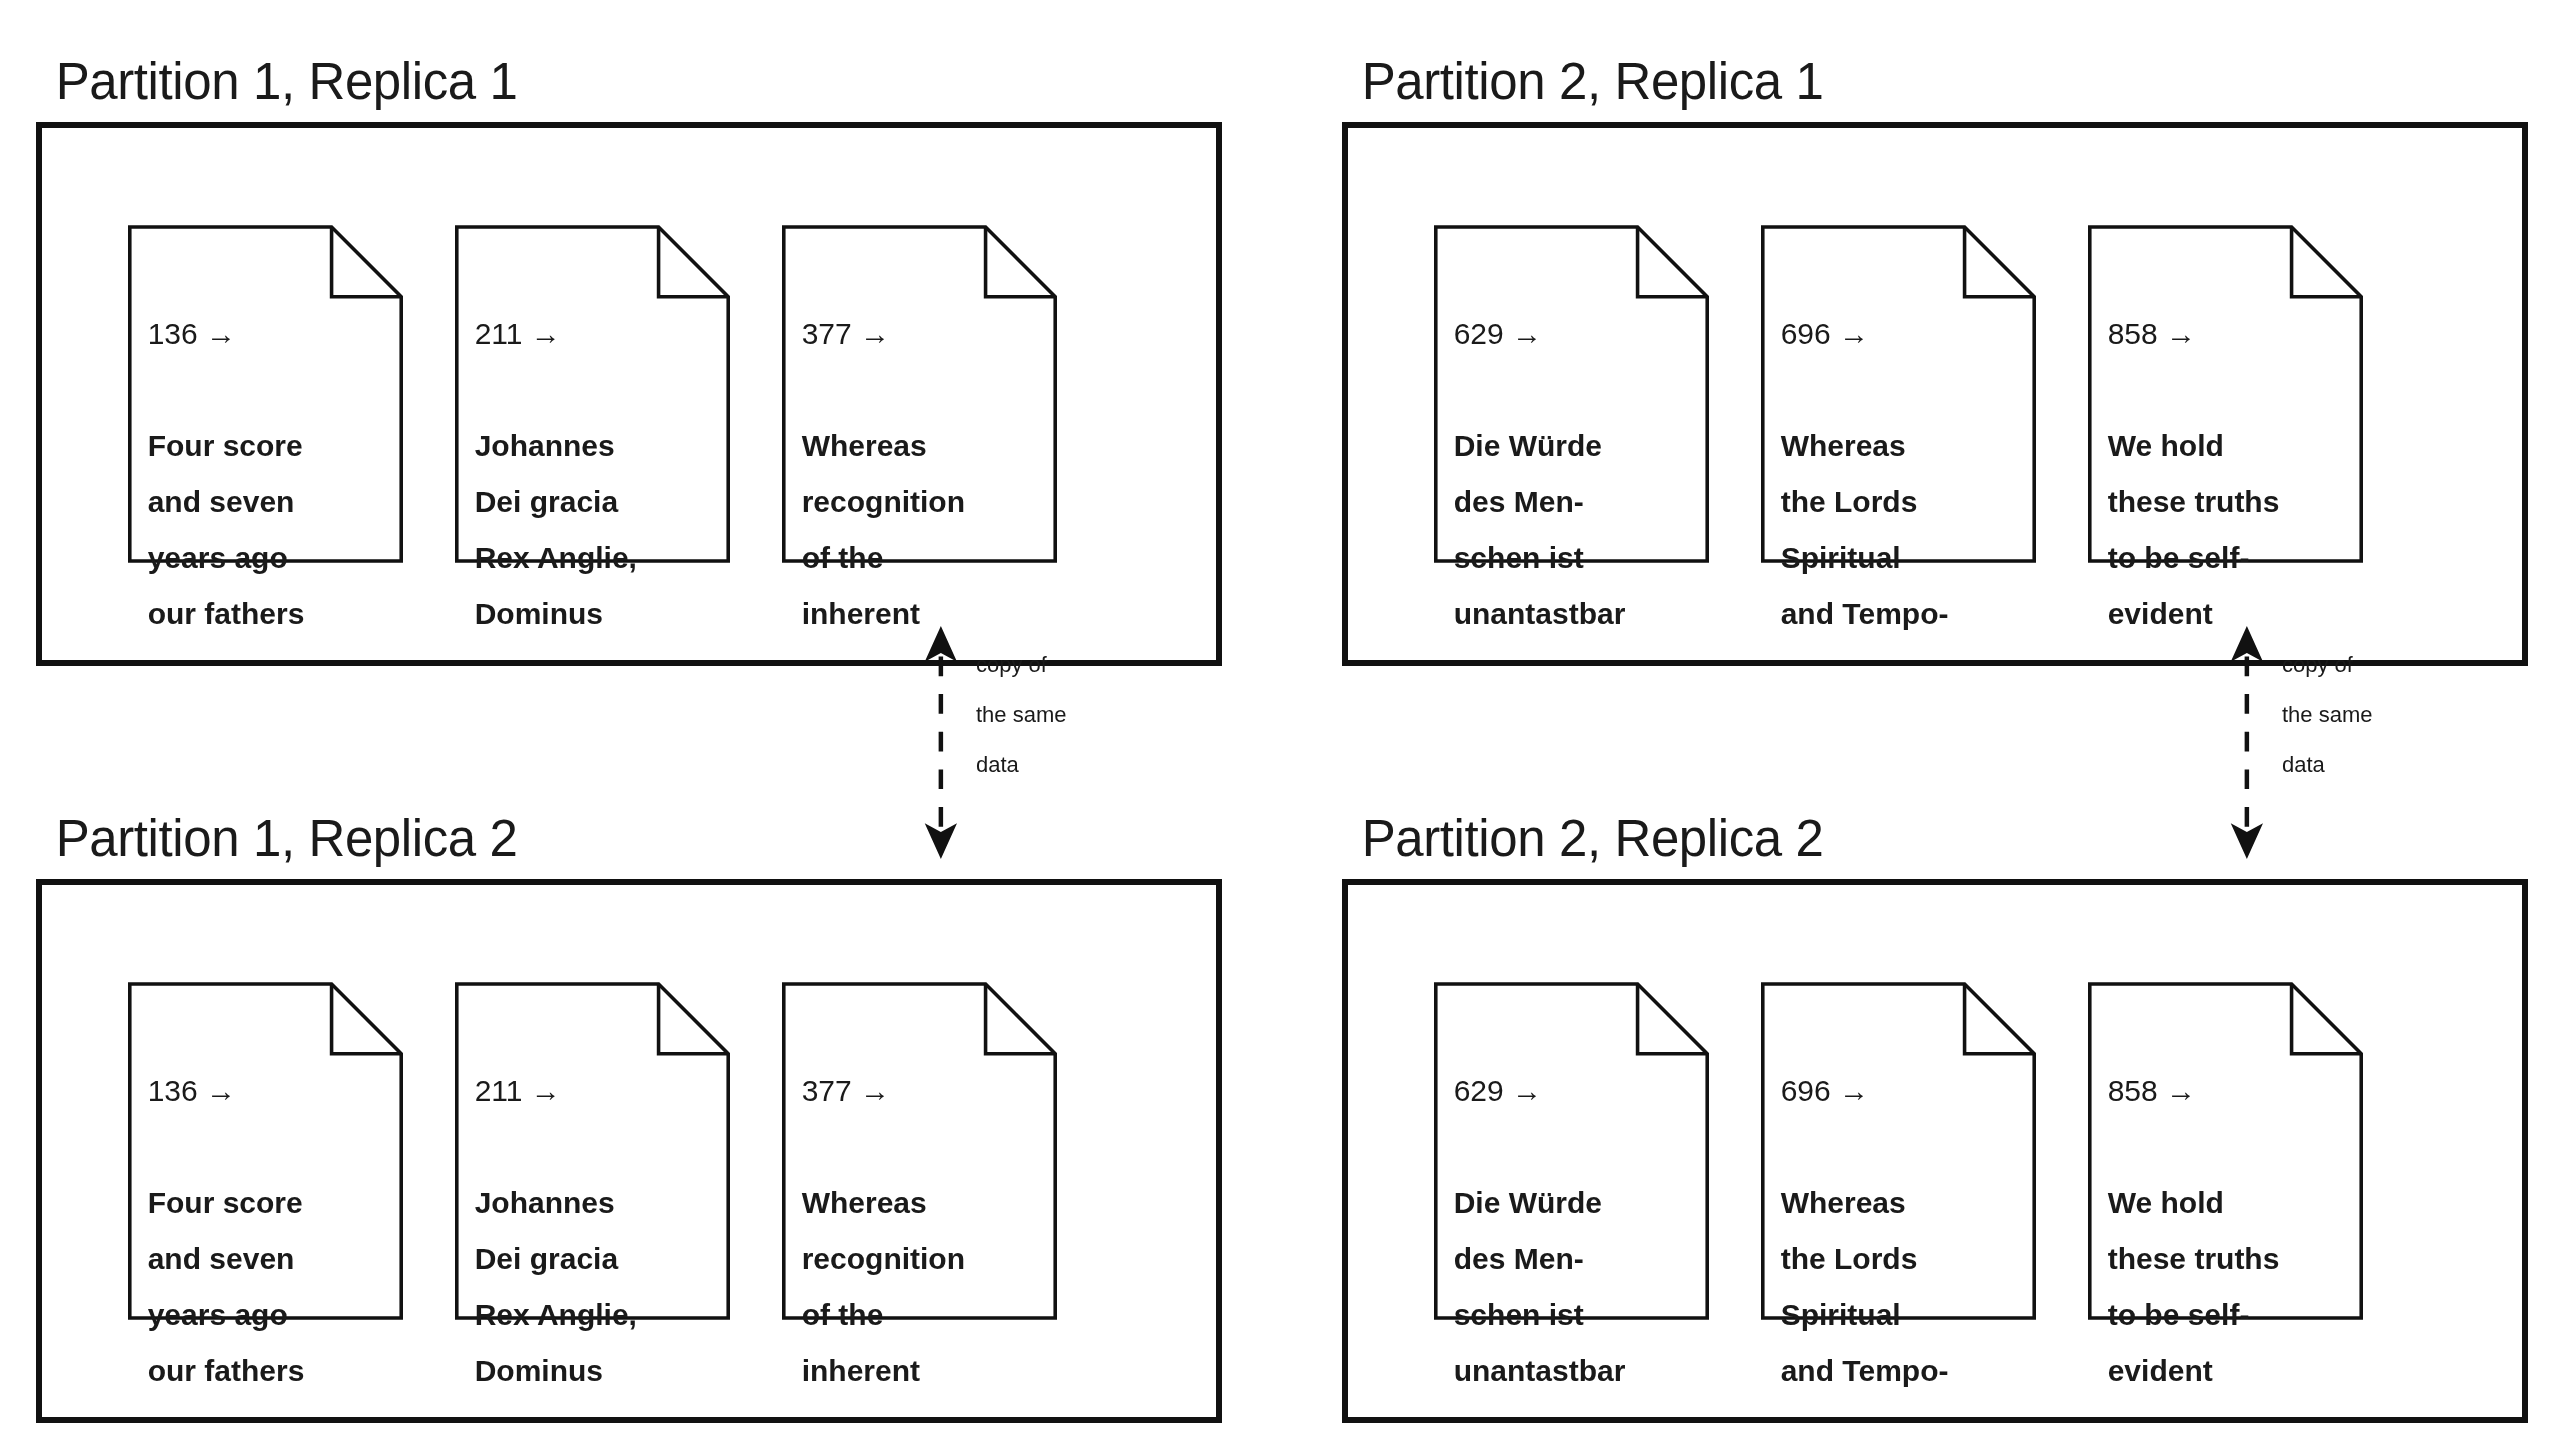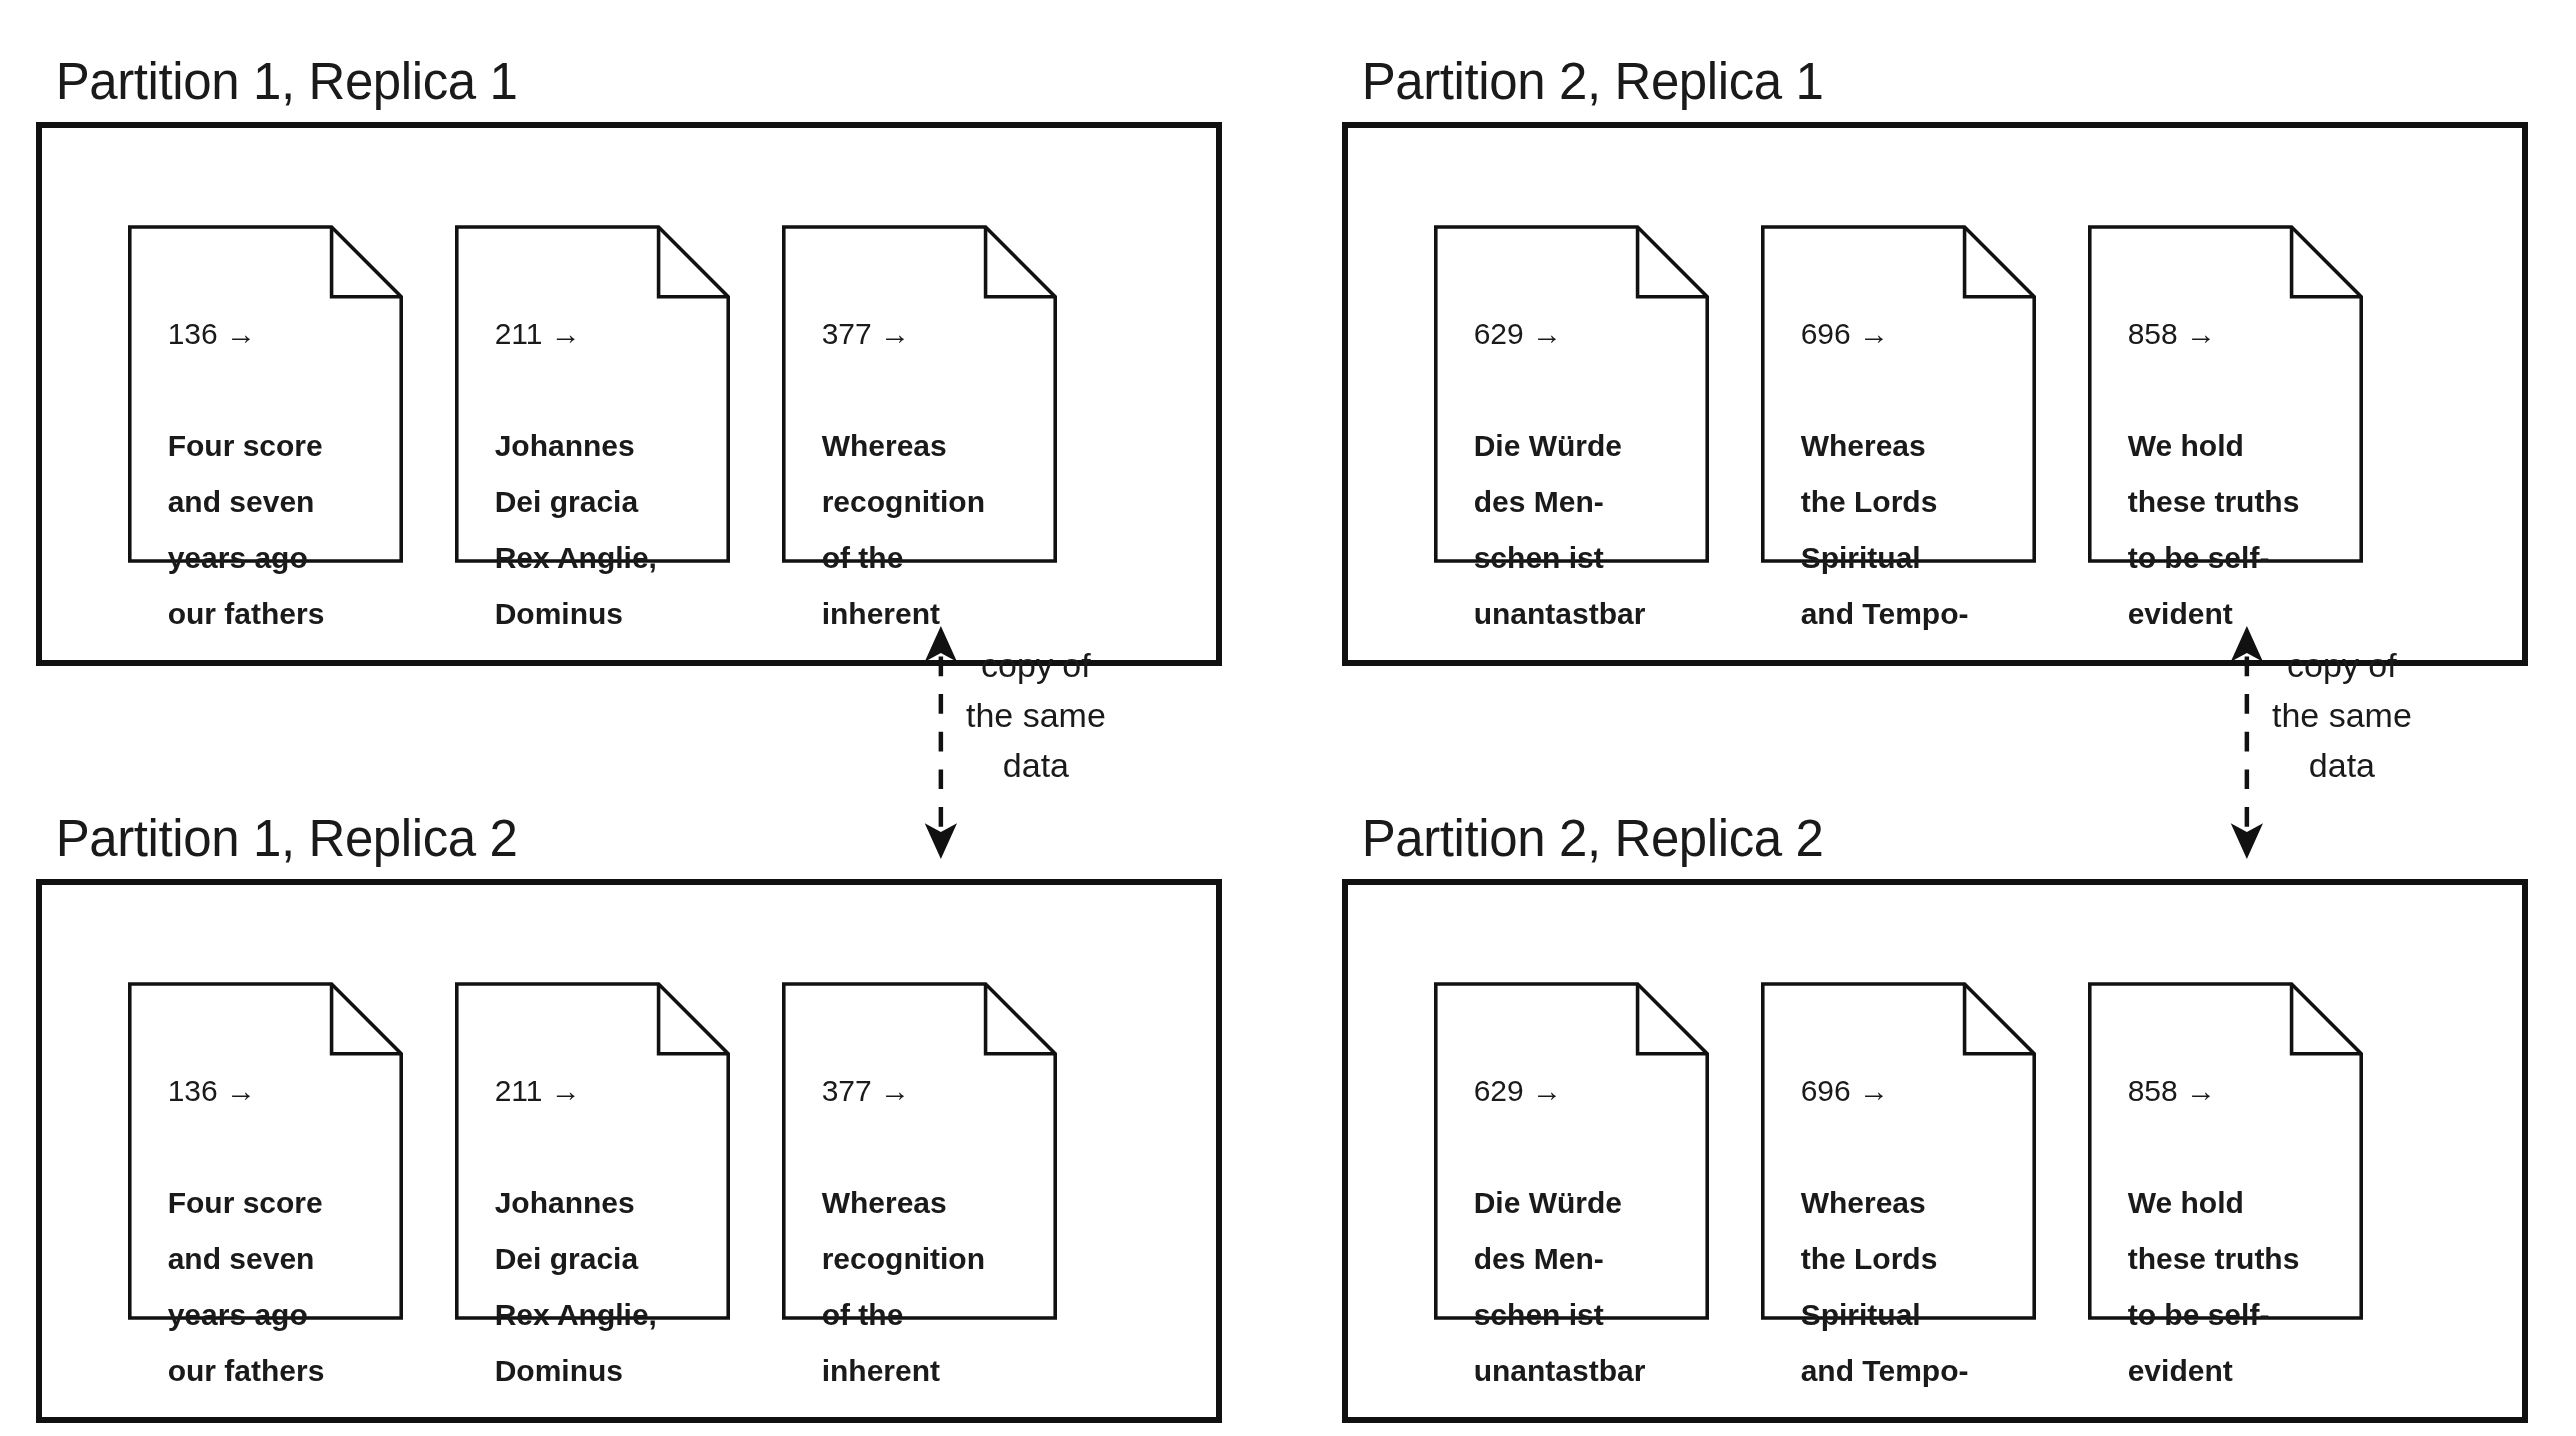--- a/index.html
+++ b/index.html
@@ -82,21 +82,20 @@
     display: block;
   }
   .doc-text {
     position: absolute;
     left: 19.7px;
     top: 25px;
     right: 7.2px;
     font-size: 30px;
     line-height: 56px;
     white-space: pre-line;
-    margin-left: 20px;
   }
   .doc-key {
     display: block;
     white-space: nowrap;
   }
   .doc-body {
     display: block;
     white-space: pre-line;
     font-weight: bold;
   }
@@ -109,26 +108,25 @@
   }
   .repl-1 { left: 921px; top: 626px; }
   .repl-2 { left: 2227px; top: 626px; }
   .repl svg {
     position: absolute;
     left: 0;
     top: 0;
   }
   .repl-label {
     position: absolute;
-    left: 45px;
+    left: 55px;
     top: 14.3px;
-    font-size: 34px;
+    font-size: 22px;
     line-height: 50px;
     white-space: pre-line;
-    text-align: center;
   }
 </style>
 </head>
 <body>
 
 <div class="canvas">
 
   <div class="quadrant q-tl">
     <div class="partition-title">Partition 1, Replica 1</div>
     <div class="partition-box">

